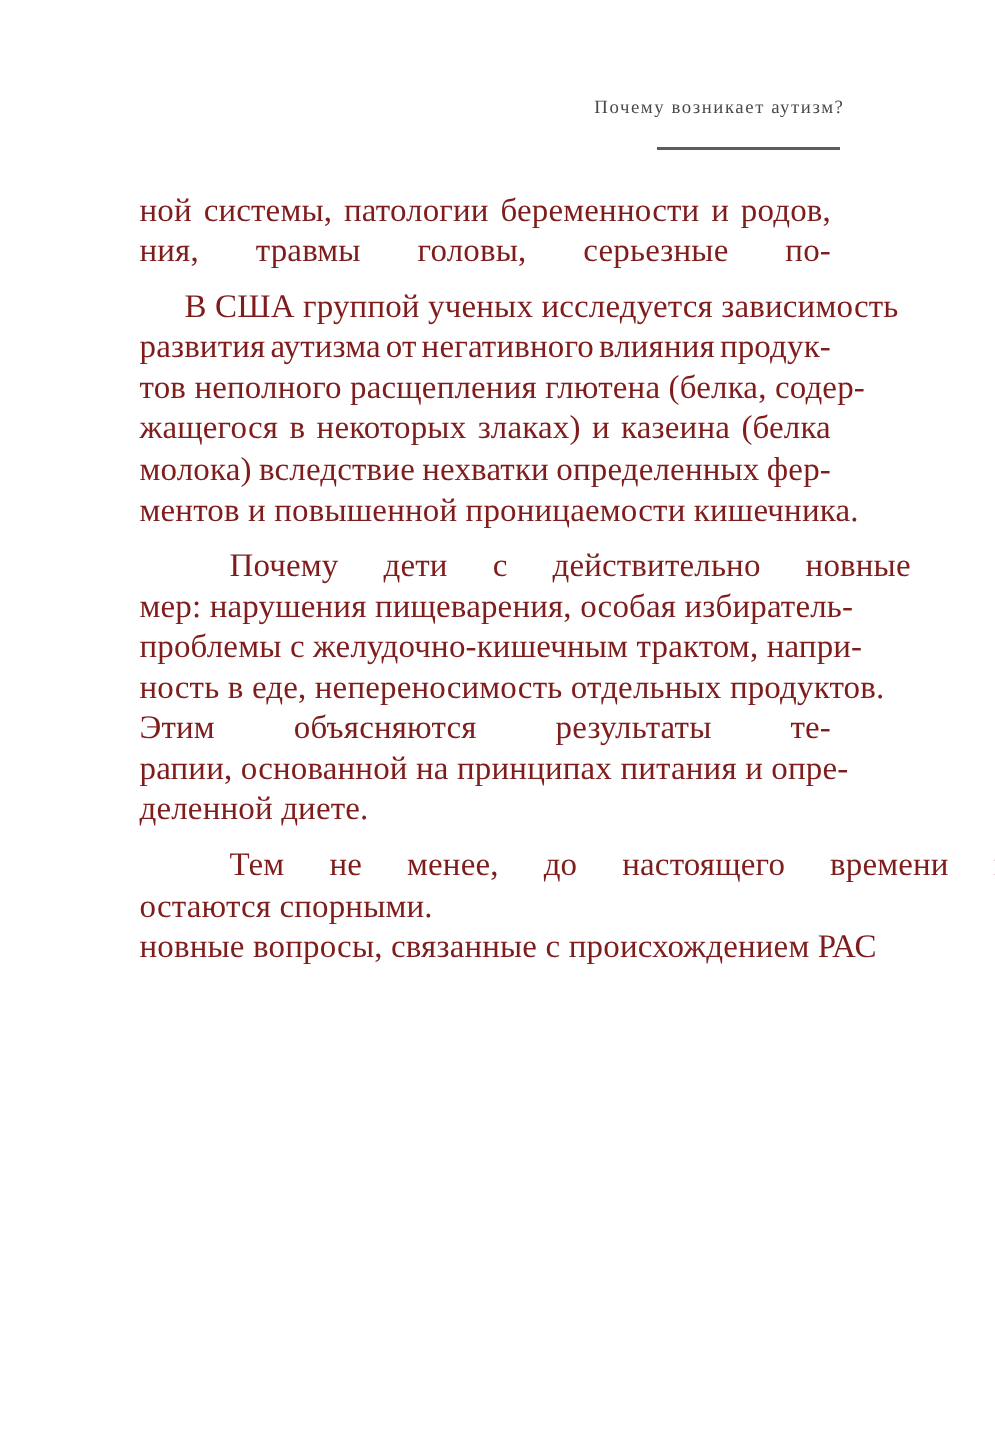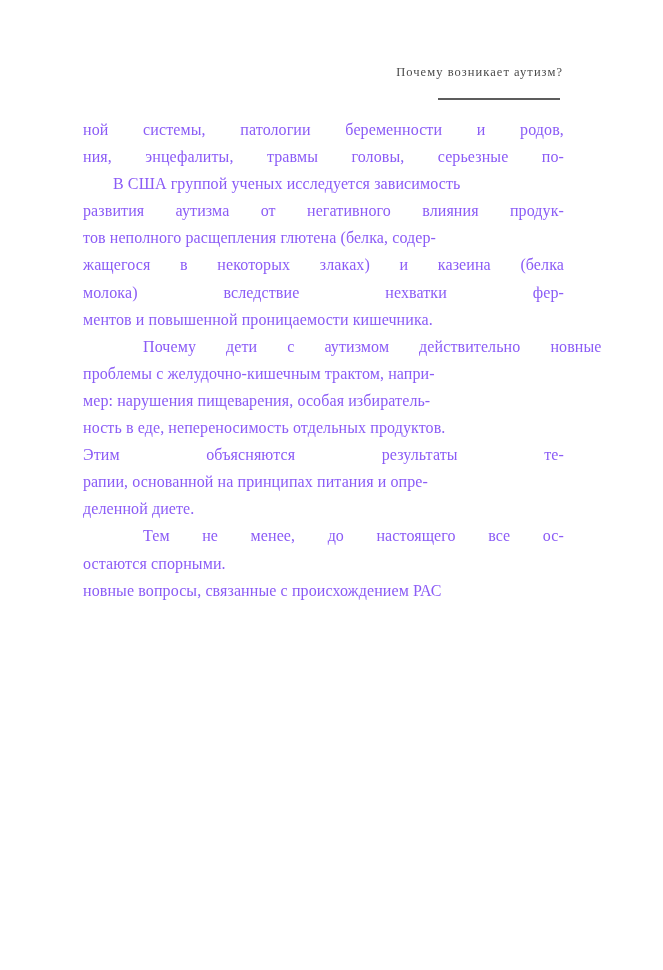--- a/index.html
+++ b/index.html
@@ -51,24 +51,24 @@
 
   
   .textblock {
     position: absolute;
     top: 116px;
     left: 83px;
     width: 481px;
   }
 
   .para {
-    margin: 0;
-    font-size: 16px;
+    margin: 10px;
+    font-size: 22px;
     line-height: 27.1px;
-    color: #8b5cf6;
+    color: #7f1d1d;
     text-align: left;
     letter-spacing: 0.1px;
   }
 
   
   .line {
     display: block;
     white-space: nowrap;
   }
   .line.justify {
@@ -103,21 +103,20 @@
         <span class="line justify">
           <span>ной</span>
           <span>системы,</span>
           <span>патологии</span>
           <span>беременности</span>
           <span>и</span>
           <span>родов,</span>
         </span>
         <span class="line justify">
           <span>ния,</span>
-          <span>энцефалиты,</span>
           <span>травмы</span>
           <span>головы,</span>
           <span>серьезные</span>
           <span>по-</span>
         </span>
       </p>
       <p class="para">
         <span class="line indent">В США группой ученых исследуется зависимость</span>
         <span class="line justify">
           <span>развития</span>
@@ -134,52 +133,53 @@
           <span>некоторых</span>
           <span>злаках)</span>
           <span>и</span>
           <span>казеина</span>
           <span>(белка</span>
         </span>
         <span class="line justify">
           <span>молока)</span>
           <span>вследствие</span>
           <span>нехватки</span>
+          <span>определенных</span>
           <span>фер-</span>
         </span>
         <span class="line">ментов и повышенной проницаемости кишечника.</span>
       </p>
       <p class="para">
         <span class="line justify indent">
           <span>Почему</span>
           <span>дети</span>
           <span>с</span>
-          <span>аутизмом</span>
           <span>действительно</span>
           <span>новные</span>
         </span>
+        <span class="line">мер: нарушения пищеварения, особая избиратель-</span>
         <span class="line">проблемы с желудочно-кишечным трактом, напри-</span>
-        <span class="line">мер: нарушения пищеварения, особая избиратель-</span>
         <span class="line">ность в еде, непереносимость отдельных продуктов.</span>
         <span class="line justify">
           <span>Этим</span>
           <span>объясняются</span>
           <span>результаты</span>
           <span>те-</span>
         </span>
         <span class="line">рапии, основанной на принципах питания и опре-</span>
         <span class="line">деленной диете.</span>
       </p>
       <p class="para">
         <span class="line justify indent">
           <span>Тем</span>
           <span>не</span>
           <span>менее,</span>
           <span>до</span>
           <span>настоящего</span>
+          <span>времени</span>
           <span>все</span>
           <span>ос-</span>
         </span>
         <span class="line">остаются спорными.</span>
         <span class="line">новные вопросы, связанные с происхождением РАС</span>
       </p>
     </div>
 
 </div>
 

